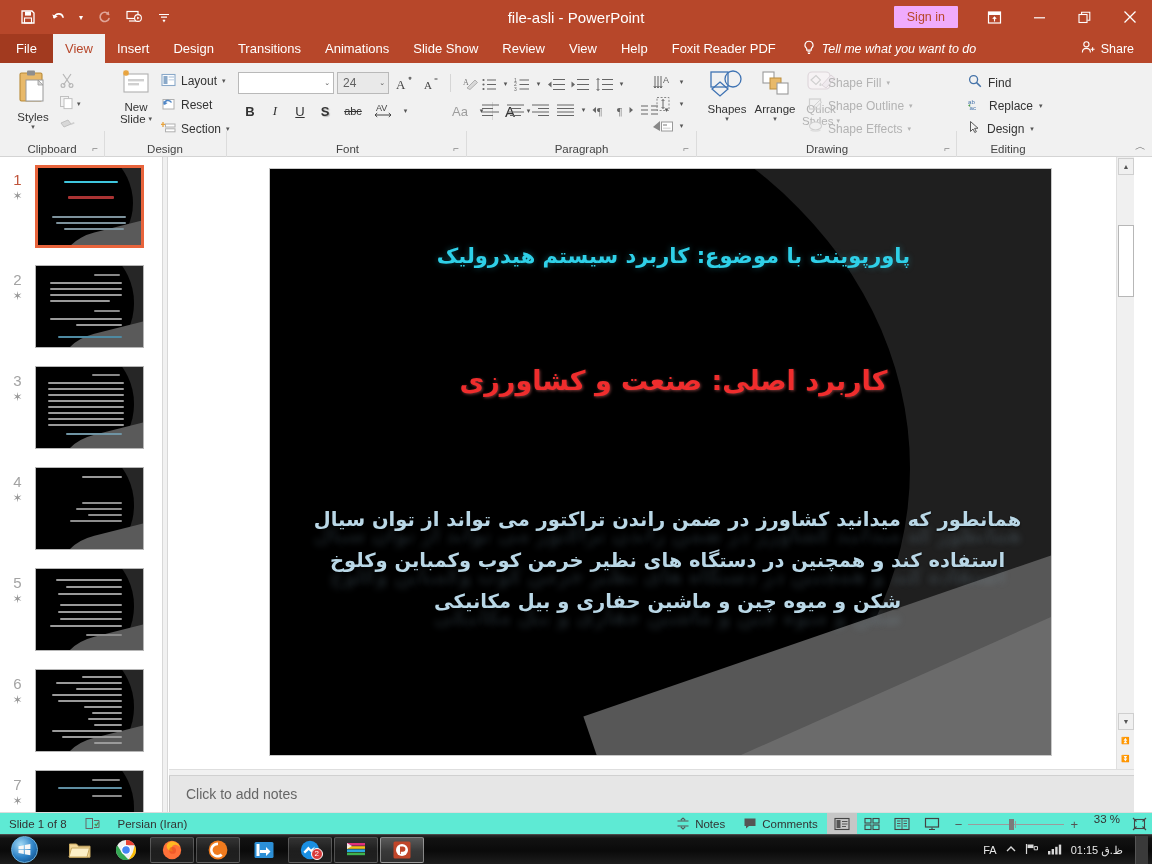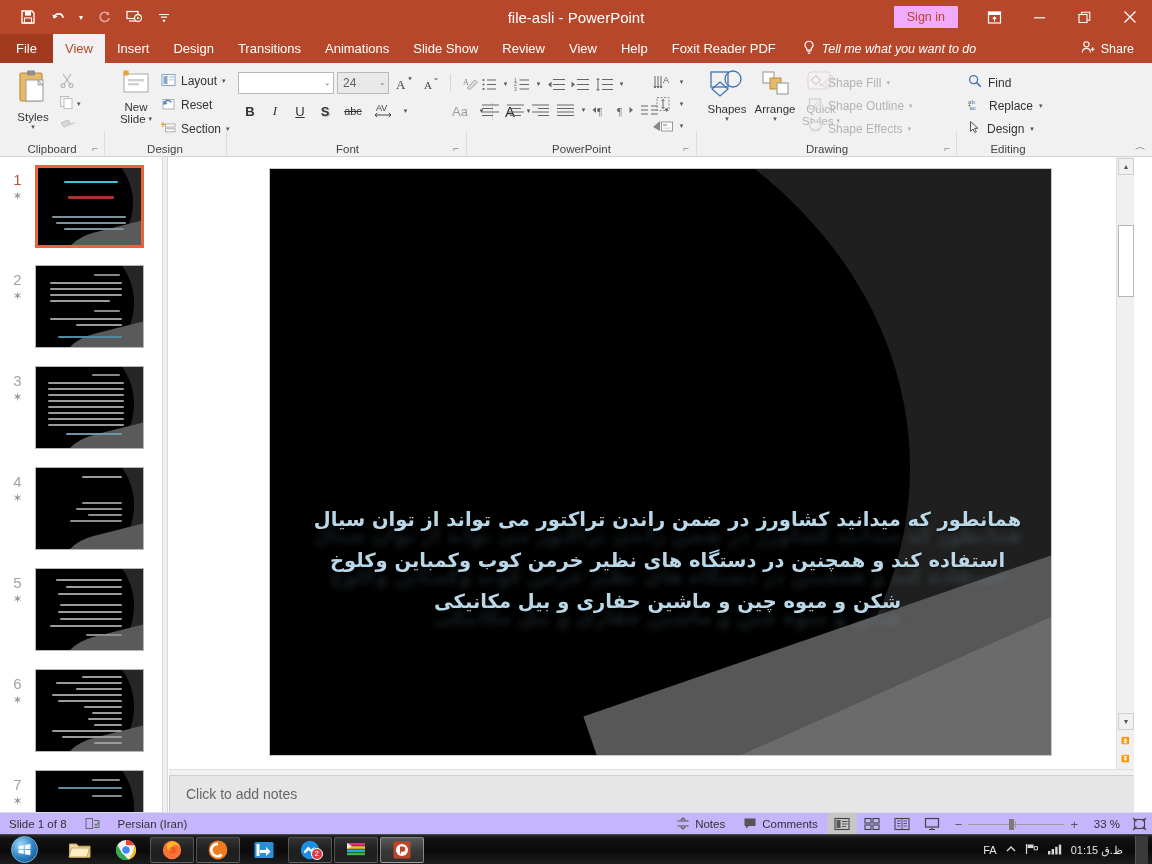--- a/index.html
+++ b/index.html
@@ -266,25 +266,25 @@
     display: flex; align-items: center;
   }
   .notes-text { margin-left: 17px; font-size: 14px; color: #666; }
   .left-edge-line {
     position: absolute; left: 0; top: 0; width: 1px; height: 37px; background: #c8c8c8;
   }
 
   
   .statusbar {
     position: absolute; left: 0; top: 812px; width: 1152px; height: 22px;
-    background: #c4b5fd; border-top: 1px solid #dcdcdc;
+    background: #5eead4; border-top: 1px solid #dcdcdc;
     display: flex; align-items: center; font-size: 11.5px; color: #333;
   }
   .sb-item { display: flex; align-items: center; gap: 5px; padding: 0 9px; height: 22px; }
-  .sb-right { position: absolute; right: 0; top: 0; height: 22px; display: flex; align-items: center; }
+  .sb-right { position: absolute; right: 0; top: 0; height: 22px; display: flex; }
   .viewbtn {
     width: 30px; height: 22px; display: flex; align-items: center; justify-content: center;
     color: #444;
   }
   .viewbtn.on { background: #c6c6c6; }
   .zoomslider { display: flex; align-items: center; gap: 6px; padding: 0 8px; }
   .zs-track { width: 96px; height: 1px; background: #9b9b9b; position: relative; }
   .zs-tick { position: absolute; left: 47px; top: -3px; width: 1px; height: 7px; background: #9b9b9b; }
   .zs-knob { position: absolute; left: 41px; top: -5px; width: 5px; height: 11px; background: #7b7b7b; }
   .zs-sign { font-size: 13px; color: #555; }
@@ -694,21 +694,21 @@
           <svg width="22" height="16" viewBox="0 0 22 16">
               <path d="M1 9 L8 3 L8 13 Z" fill="#888"></path>
               <rect x="9.5" y="4" width="11" height="9" fill="#fff" stroke="#999" stroke-width="1"></rect>
               <rect x="11" y="6" width="4" height="2" fill="#bbb"></rect>
               <rect x="11" y="9.5" width="7.5" height="1.6" fill="#ddd"></rect>
             </svg>
         </div>
         <div class="caretsm">▾</div>
       </div>
     </div>
-    <div class="rgroup-label">PowerPoint</div>
+    <div class="rgroup-label">Paragraph</div>
     <div class="dlg-launch" style="right:6px;">⌐</div>
   </div>
   <div class="rgroup-sep" style="left:696px; top:68px; height:80px;"></div>
 
   <div class="rgroup" style="left:698px; width:258px;">
     <div class="draw-big" style="left:6px;">
       <span>
         <svg width="40" height="30" viewBox="0 0 40 30">
             <rect x="4" y="3" width="17" height="15" fill="none" stroke="#3f73b3" stroke-width="1.3"></rect>
             <circle cx="26" cy="10" r="8" fill="none" stroke="#3f73b3" stroke-width="1.3"></circle>
@@ -964,20 +964,22 @@
   </div>
 
   <div class="pane-split"></div>
 
   <div class="stage">
     <div class="slide">
       <div class="slide-ellipse"></div>
       <div class="slide-wedge"></div>
       <div class="slide-wedge2"></div>
       <div class="slide-content">
+        <div class="s-title">پاورپوینت با موضوع: کاربرد سیستم هیدرولیک</div>
+        <div class="s-sub">کاربرد اصلی: صنعت و کشاورزی</div>
         <div class="s-body">همانطور که میدانید  کشاورز در ضمن راندن تراکتور می تواند از توان سیال استفاده کند و همچنین در دستگاه های نظیر خرمن کوب وکمباین وکلوخ شکن و میوه چین و ماشین حفاری و بیل مکانیکی</div>
       </div>
     </div>
 
     <div class="vscroll">
       <div class="vs-btn" style="top:1px;">▲</div>
       <div class="vs-thumb"></div>
       <div class="vs-btn" style="bottom:39px;">▼</div>
       <div class="vs-btn" style="bottom:20px; border:none; background:transparent;">⏫</div>
       <div class="vs-btn" style="bottom:2px; border:none; background:transparent;">⏬</div>

